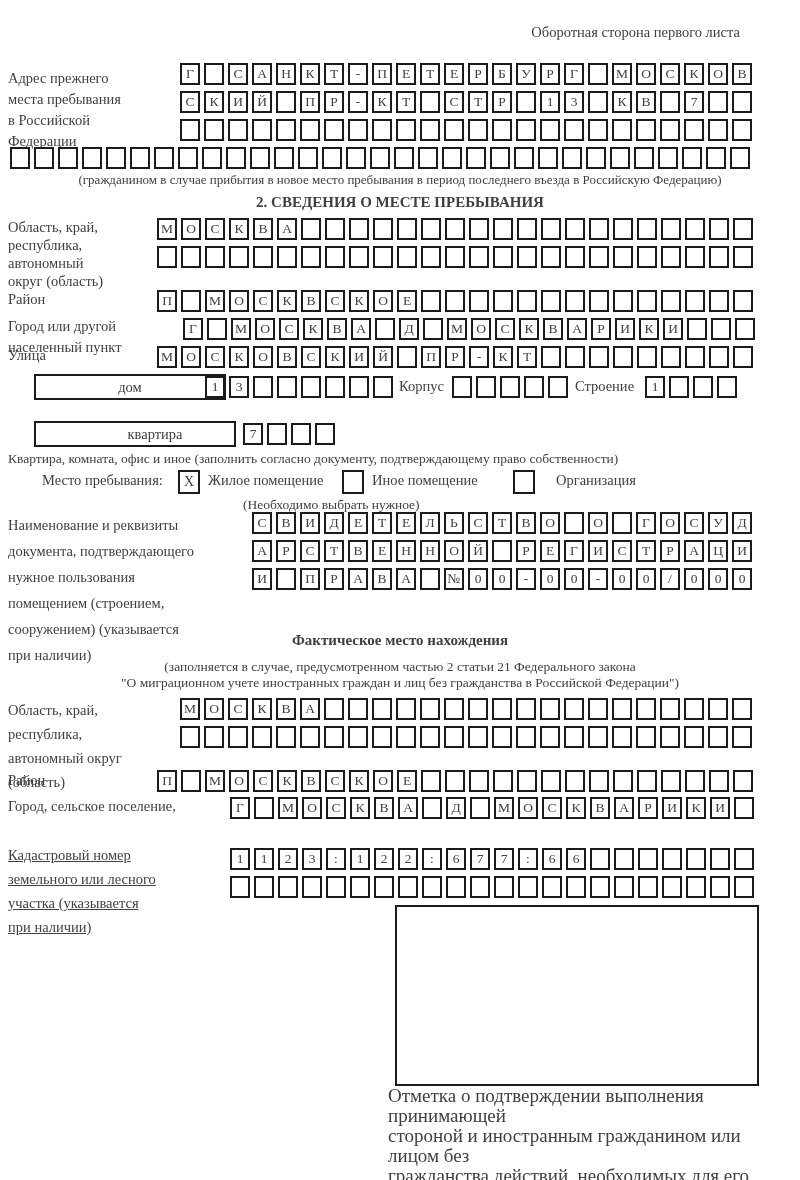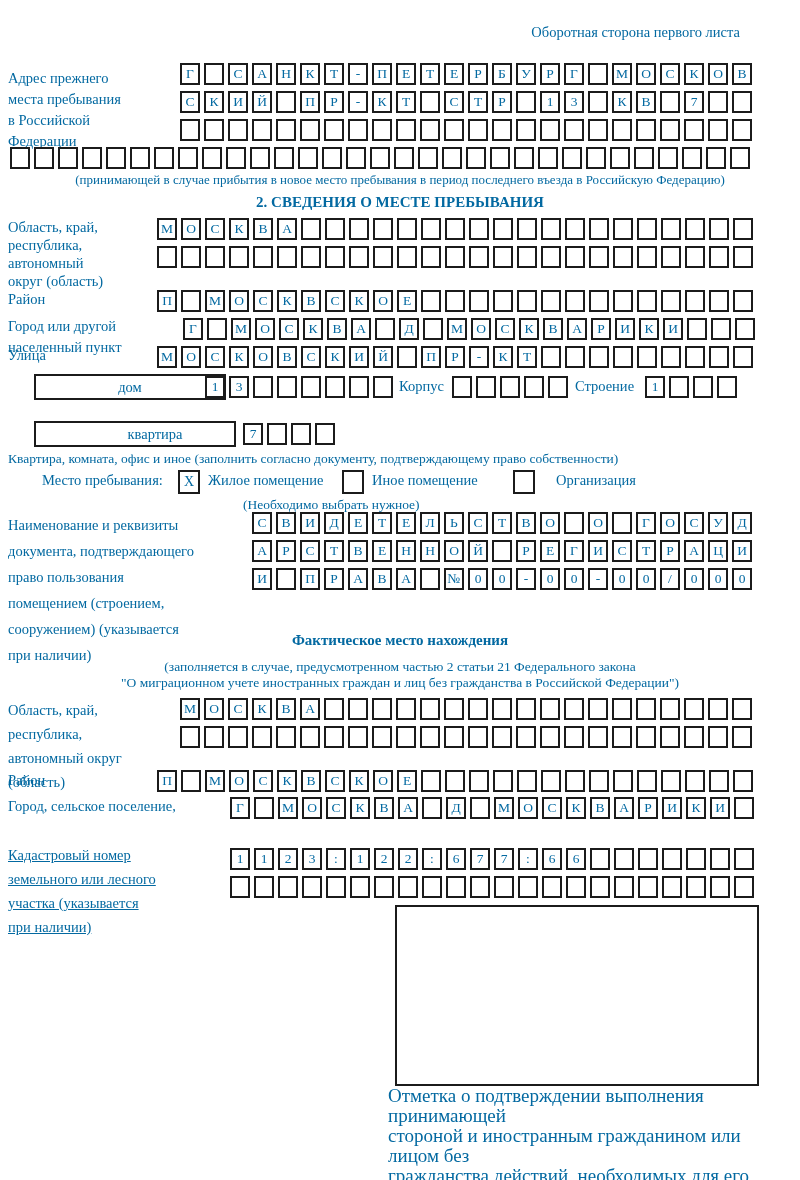--- a/index.html
+++ b/index.html
@@ -1,17 +1,17 @@
 <!DOCTYPE html>
 <html><head>
 <meta charset="utf-8">
 <style>
   html,body{margin:0;padding:0;background:#fff;}
   .page{position:relative;width:800px;height:1180px;background:#ffffff;
-        font-family:"Liberation Serif","DejaVu Serif",serif;color:#0369a1;overflow:hidden;}
+        font-family:"Liberation Serif","DejaVu Serif",serif;color:#404040;overflow:hidden;}
   .abs{position:absolute;}
   .label{position:absolute;font-size:14.5px;}
   .note{position:absolute;font-size:13px;}
   .center{left:0;width:800px;text-align:center;}
   .title{position:absolute;font-weight:bold;font-size:15px;}
   .cellrow{position:absolute;display:flex;gap:4px;}
   .cell{width:20px;height:22px;border:2px solid #1b1b1b;box-sizing:border-box;background:#fff;
         display:flex;align-items:center;justify-content:center;font-size:13.5px;line-height:1;}
   .lblbox{position:absolute;height:26px;border:2px solid #1b1b1b;box-sizing:border-box;background:#fff;
         display:flex;align-items:center;justify-content:center;font-size:14.5px;}
@@ -169,21 +169,21 @@
       <span class="cell"></span>
       <span class="cell"></span>
       <span class="cell"></span>
       <span class="cell"></span>
       <span class="cell"></span>
       <span class="cell"></span>
       <span class="cell"></span>
       <span class="cell"></span>
       <span class="cell"></span>
     </div>
-  <div class="note center nprev">(принимающей в случае прибытия в новое место пребывания в период последнего въезда в Российскую Федерацию)</div>
+  <div class="note center nprev">(гражданином в случае прибытия в новое место пребывания в период последнего въезда в Российскую Федерацию)</div>
 
   <div class="title center t2">2. СВЕДЕНИЯ О МЕСТЕ ПРЕБЫВАНИЯ</div>
 
   <div class="label lreg1">
       <div>Область, край,</div>
       <div>республика,</div>
       <div>автономный</div>
       <div>округ (область)</div>
     </div>
   <div class="cellrow rreg1a">
@@ -371,21 +371,21 @@
   <div class="label olab1">Жилое помещение</div>
   <div class="checkbox cb2"></div>
   <div class="label olab2">Иное помещение</div>
   <div class="checkbox cb3"></div>
   <div class="label olab3">Организация</div>
   <div class="note nstay">(Необходимо выбрать нужное)</div>
 
   <div class="label ldoc">
       <div>Наименование и реквизиты</div>
       <div>документа, подтверждающего</div>
-      <div>право пользования</div>
+      <div>нужное пользования</div>
       <div>помещением (строением,</div>
       <div>сооружением) (указывается</div>
       <div>при наличии)</div>
     </div>
   <div class="cellrow rdoc1">
       <span class="cell">С</span>
       <span class="cell">В</span>
       <span class="cell">И</span>
       <span class="cell">Д</span>
       <span class="cell">Е</span>

